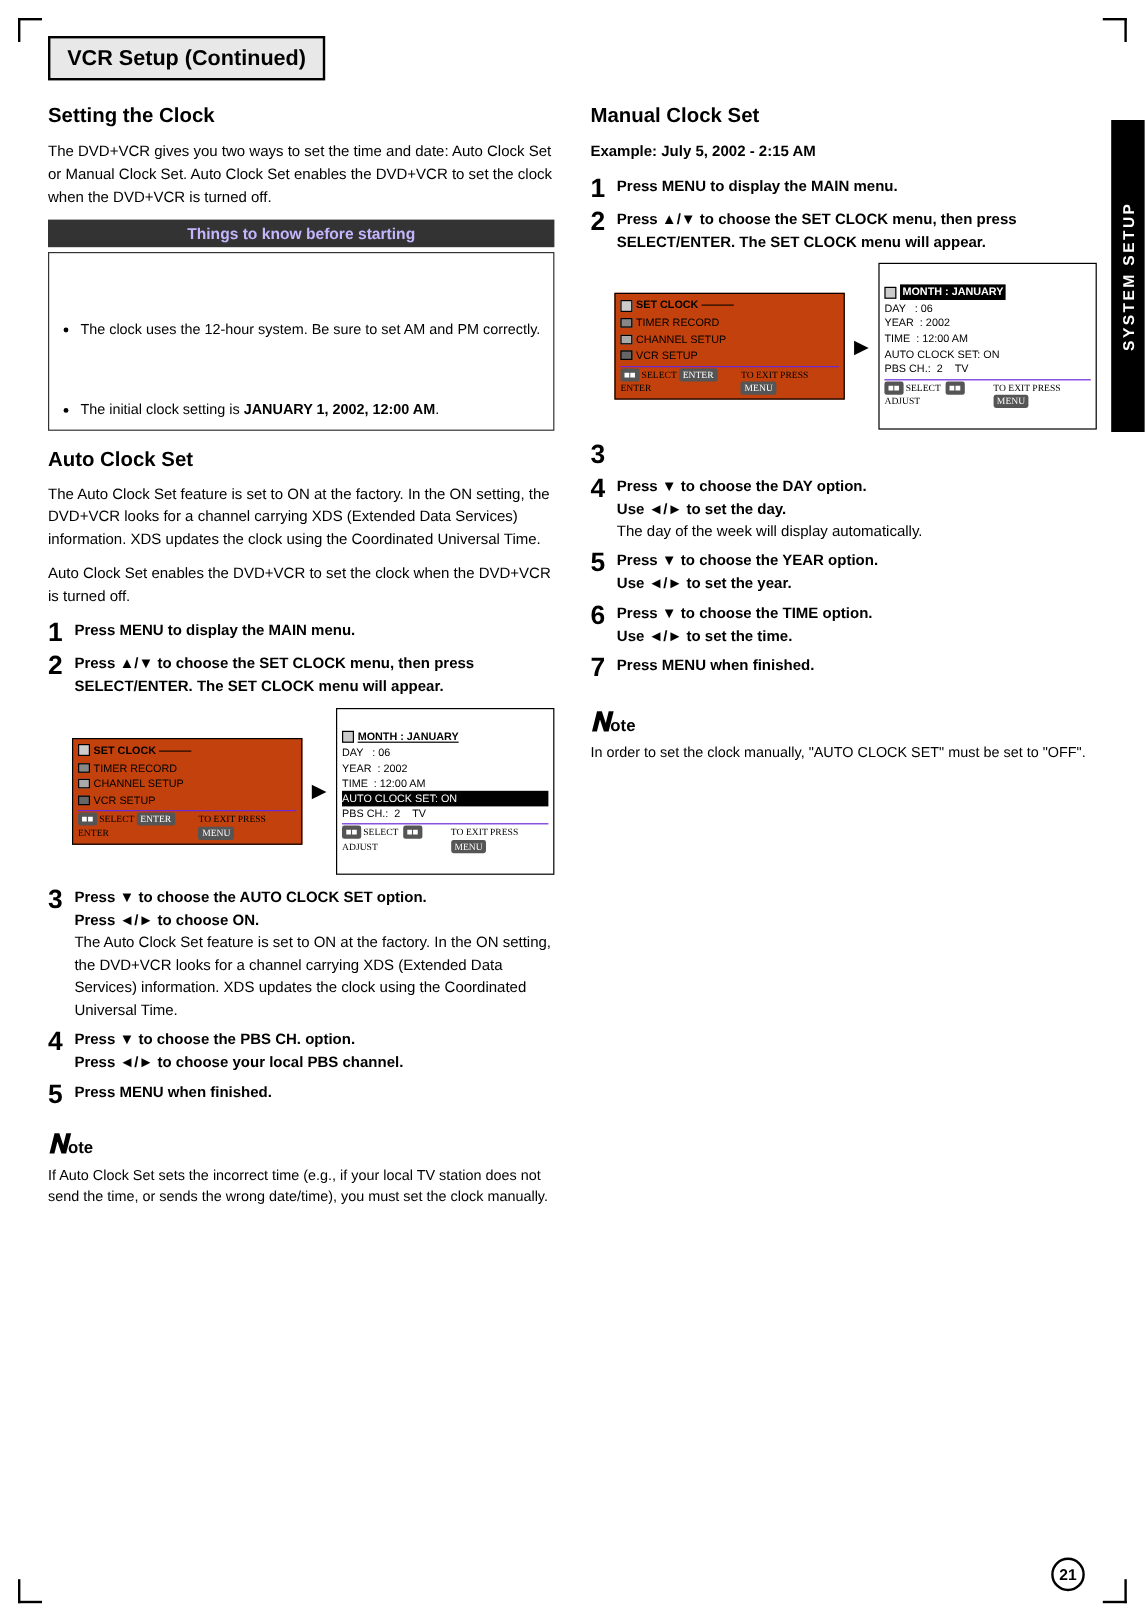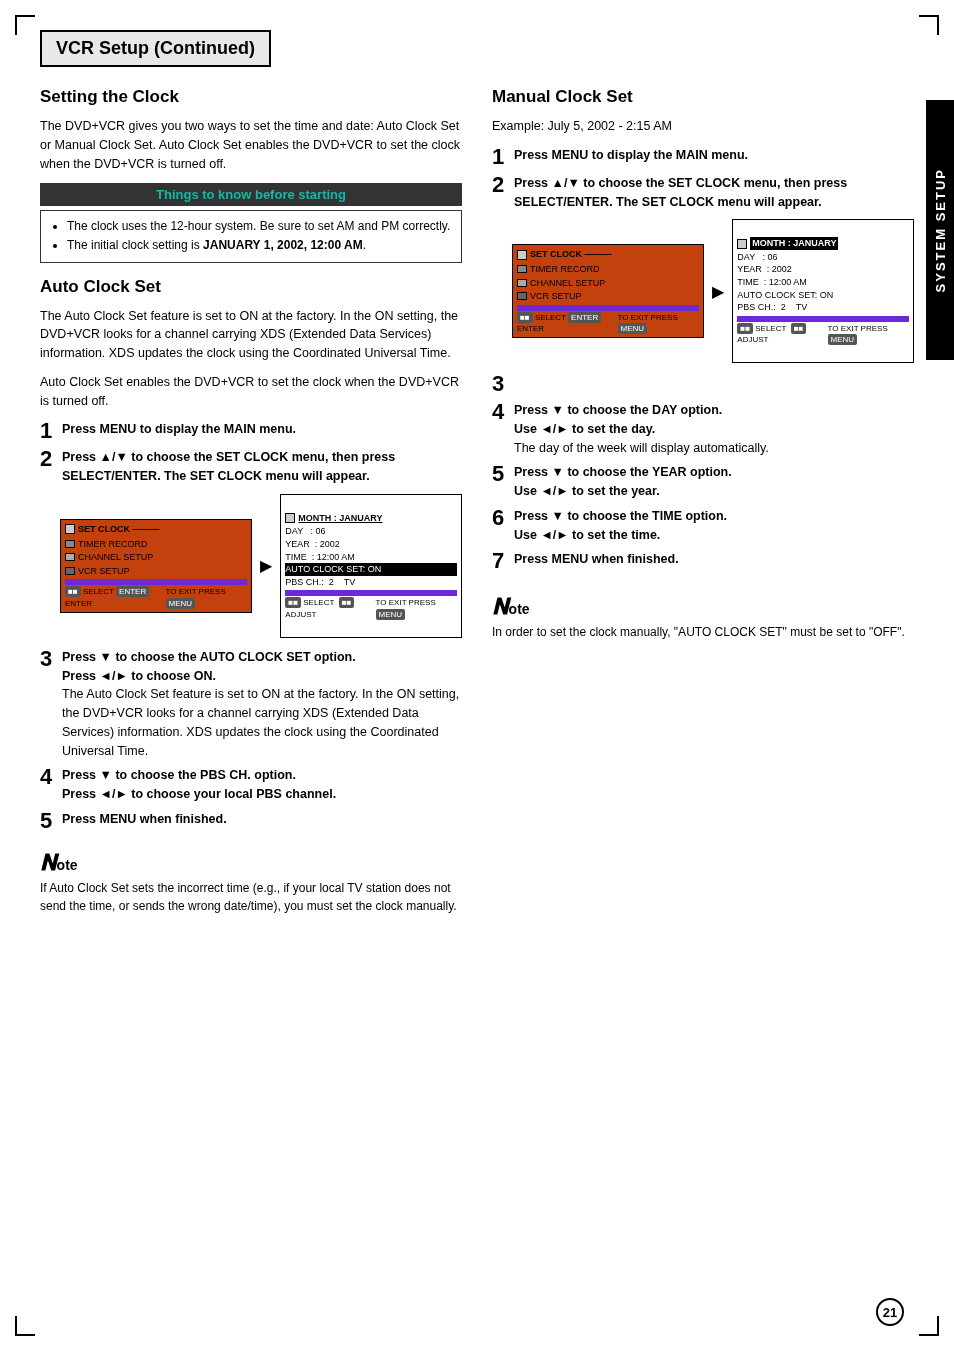--- a/index.html
+++ b/index.html
@@ -90,39 +90,40 @@
     
     .body-text {
       font-size: 12.5px;
       line-height: 1.5;
       margin-bottom: 10px;
     }
 
     
     .know-box {
       background: #333;
-      color: #14b8a6;
+      color: #c4b5fd;
       text-align: center;
       font-size: 13px;
       font-weight: bold;
       padding: 4px 10px;
       margin-bottom: 4px;
     }
     .know-content {
       border: 1px solid #333;
       padding: 6px 10px;
       margin-bottom: 14px;
       font-size: 12px;
       line-height: 1.6;
     }
     .know-content ul {
       padding-left: 16px;
     }
     .know-content ul li {
       list-style: disc;
+      margin-top: 48px;
     }
 
     
     .step {
       display: flex;
       align-items: flex-start;
       margin-bottom: 6px;
       gap: 4px;
     }
     .step-num {
@@ -164,22 +165,23 @@
       font-size: 9px;
       line-height: 1.4;
       padding: 17px 4px;
       min-width: 115px;
     }
     .screen-bottom-row {
       display: flex;
       justify-content: center;
       font-size: 8px;
       margin-top: 2px;
-      border-top: 6px solid #6d28d9;
+      border-top: 1px solid #6d28d9;
       padding-top: 1px;
+      font-family: Liberation Serif, serif;
     }
 
     
     .note-section {
       margin-top: 14px;
       font-size: 12px;
       line-height: 1.5;
     }
     .note-letter {
       font-style: italic;
@@ -336,21 +338,21 @@
       <div class="note-section">
         <span class="note-letter" style="font-size:22px;">𝐍</span><span class="note-ote">ote</span>
         <p>If Auto Clock Set sets the incorrect time (e.g., if your local TV station does not send the time, or sends the wrong date/time), you must set the clock manually.</p>
       </div>
 
     </div>
 
     <div class="col-right">
 
       <div class="section-heading">Manual Clock Set</div>
-      <div class="body-text" style="font-weight:normal;">Example: July 5, 2002 - 2:15 AM</div>
+      <div class="body-text" style="font-weight:bold;">Example: July 5, 2002 - 2:15 AM</div>
 
       <div class="step">
         <span class="step-num">1</span>
         <div class="step-content">
           <b>Press MENU to display the MAIN menu.</b>
         </div>
       </div>
 
       <div class="step">
         <span class="step-num">2</span>

